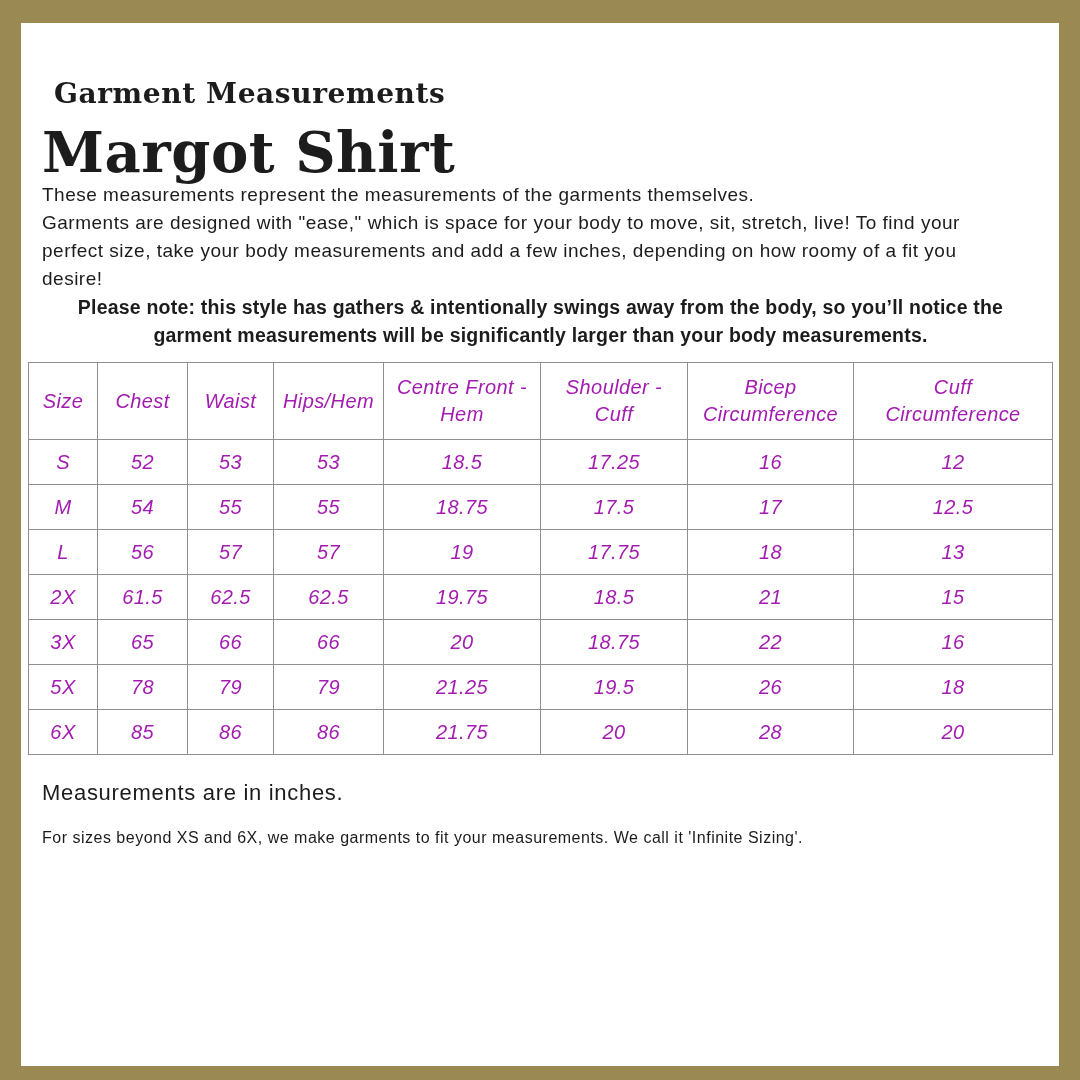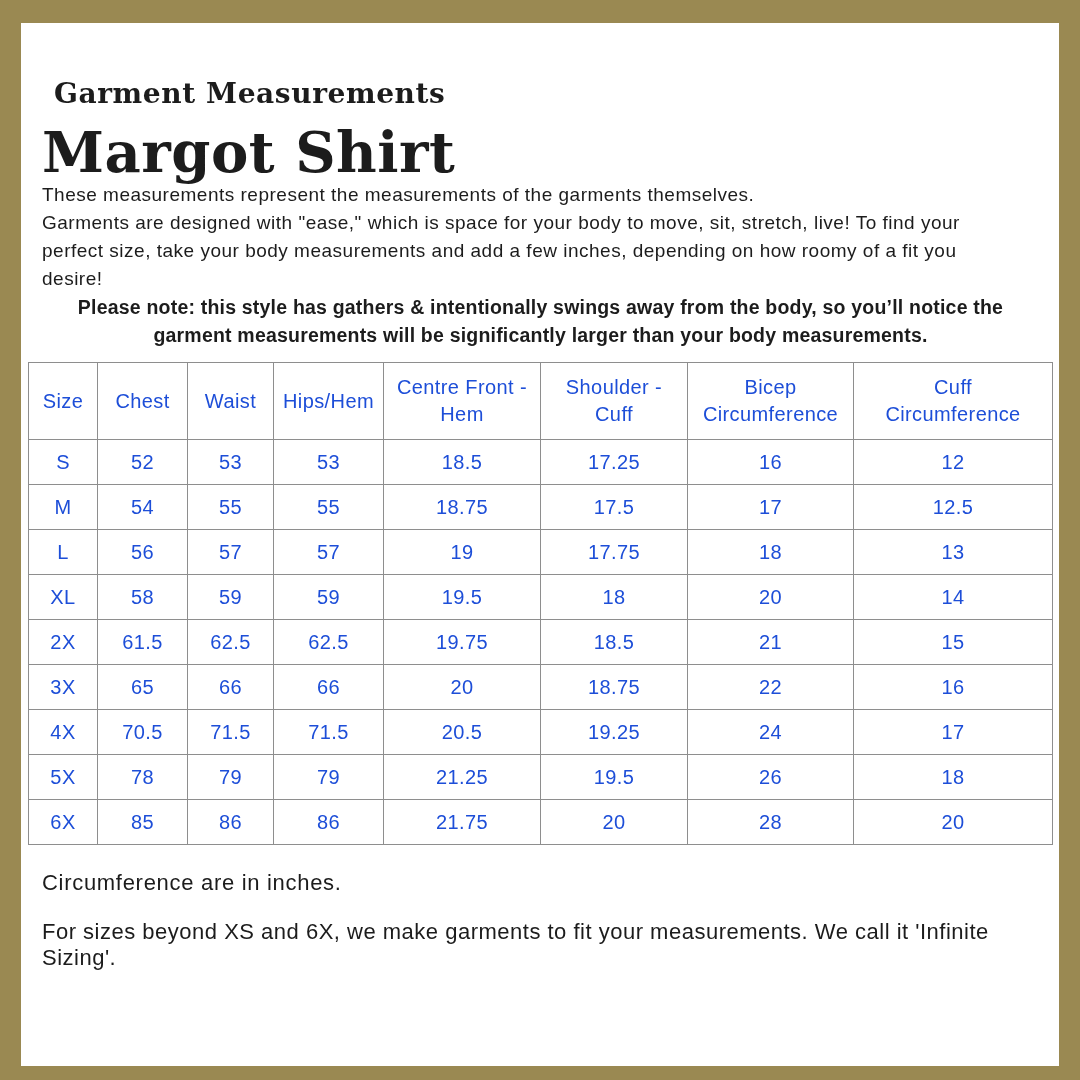--- a/index.html
+++ b/index.html
@@ -55,21 +55,22 @@
     line-height: 28px;
     margin: 0;
     white-space: pre-line;
     text-align: center;
   }
   table.measurements {
     border-collapse: collapse;
     table-layout: fixed;
     width: 1024px;
     margin: 13px 4px 0 -14px;
-    color: #1d4ed8;
+    color: #a21caf;
+    font-style: italic;
   }
   table.measurements th,
   table.measurements td {
     border: 1px solid #8e8e8e;
     text-align: center;
     vertical-align: middle;
     font-weight: 300;
     font-size: 20px;
     letter-spacing: 0.4px;
     padding: 0;
@@ -80,21 +81,21 @@
     white-space: pre-line;
   }
   table.measurements tbody tr { height: 45px; }
   .units-note {
     font-size: 22px;
     font-weight: 300;
     letter-spacing: 0.7px;
     margin: 25px 0 0 0;
   }
   .infinite-note {
-    font-size: 22px;
+    font-size: 16px;
     font-weight: 300;
     letter-spacing: 0.5px;
     margin: 23px 0 0 0;
   }
 </style>
 </head>
 <body>
 
 <div class="page">
   <div class="content">
@@ -161,60 +162,40 @@
             <td>L</td>
             <td>56</td>
             <td>57</td>
             <td>57</td>
             <td>19</td>
             <td>17.75</td>
             <td>18</td>
             <td>13</td>
           </tr>
           <tr>
-            <td>XL</td>
-            <td>58</td>
-            <td>59</td>
-            <td>59</td>
-            <td>19.5</td>
-            <td>18</td>
-            <td>20</td>
-            <td>14</td>
-          </tr>
-          <tr>
             <td>2X</td>
             <td>61.5</td>
             <td>62.5</td>
             <td>62.5</td>
             <td>19.75</td>
             <td>18.5</td>
             <td>21</td>
             <td>15</td>
           </tr>
           <tr>
             <td>3X</td>
             <td>65</td>
             <td>66</td>
             <td>66</td>
             <td>20</td>
             <td>18.75</td>
             <td>22</td>
             <td>16</td>
           </tr>
           <tr>
-            <td>4X</td>
-            <td>70.5</td>
-            <td>71.5</td>
-            <td>71.5</td>
-            <td>20.5</td>
-            <td>19.25</td>
-            <td>24</td>
-            <td>17</td>
-          </tr>
-          <tr>
             <td>5X</td>
             <td>78</td>
             <td>79</td>
             <td>79</td>
             <td>21.25</td>
             <td>19.5</td>
             <td>26</td>
             <td>18</td>
           </tr>
           <tr>
@@ -223,17 +204,17 @@
             <td>86</td>
             <td>86</td>
             <td>21.75</td>
             <td>20</td>
             <td>28</td>
             <td>20</td>
           </tr>
         </tbody>
     </table>
 
-    <p class="units-note">Circumference are in inches.</p>
+    <p class="units-note">Measurements are in inches.</p>
     <p class="infinite-note">For sizes beyond XS and 6X, we make garments to fit your measurements. We call it 'Infinite Sizing'.</p>
 
   </div>
 </div>
 
 </body></html>

